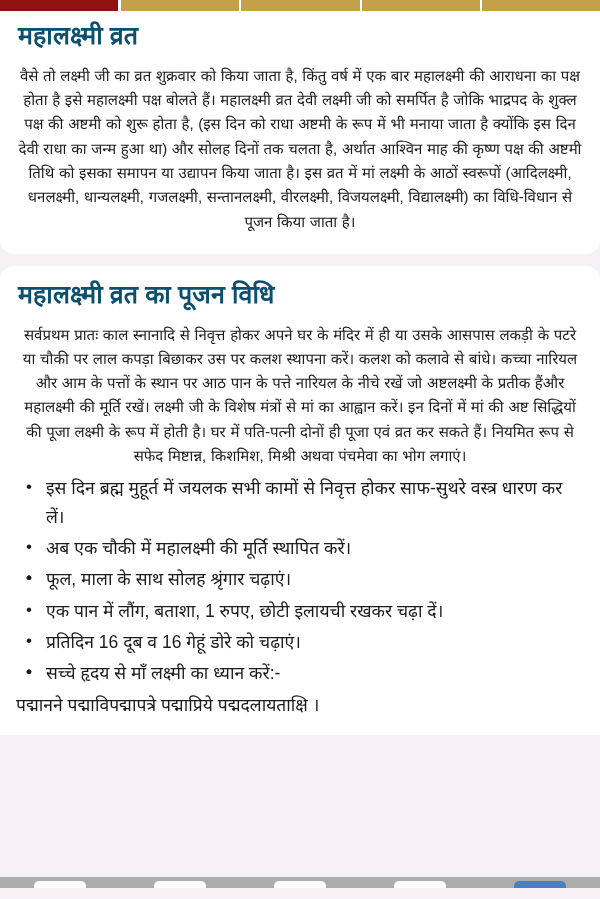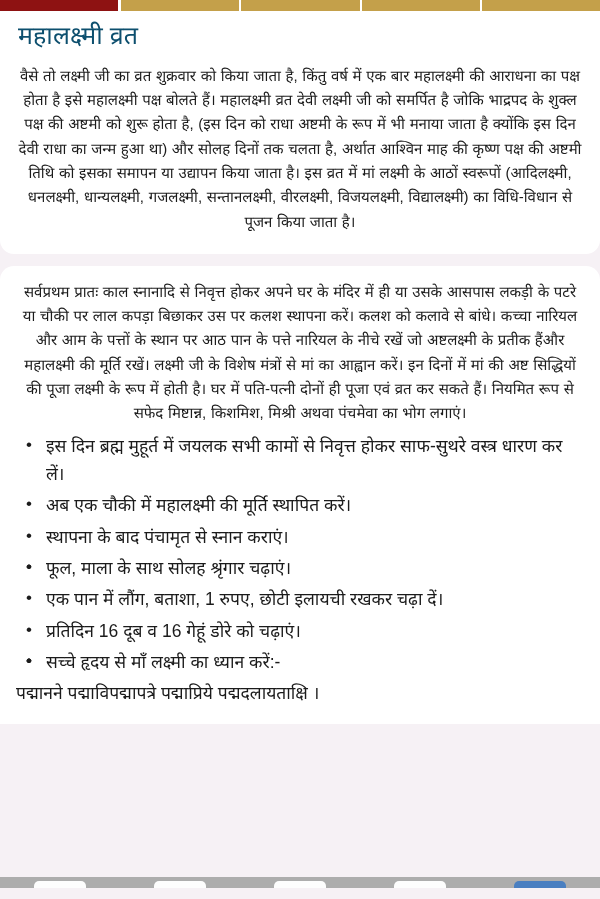--- a/index.html
+++ b/index.html
@@ -52,21 +52,21 @@
     padding: 14px 16px 16px 16px;
     box-sizing: border-box;
   }
   .card.first { border-radius: 0 0 14px 14px; padding-top: 10px; }
   .card.last  { border-radius: 14px 14px 0 0; margin-bottom: 0; }
 
   h2.section-title {
     margin: 0 0 14px 2px;
     font-size: 25px;
     line-height: 1.15;
-    font-weight: normal;
+    font-weight: bold;
     color: #0d4f6e;
     letter-spacing: .1px;
   }
 
   p.body-text {
     margin: 0 0 4px 0;
     font-size: 15px;
     line-height: 1.62;
     color: #1b1b1b;
     text-align: center;
@@ -136,26 +136,27 @@
 </div>
 
 <div id="page">
 
   <section class="card first">
     <h2 class="section-title">महालक्ष्मी व्रत</h2>
     <p class="body-text">वैसे तो लक्ष्मी जी का व्रत शुक्रवार को किया जाता है, किंतु वर्ष में एक बार महालक्ष्मी की आराधना का पक्ष होता है इसे महालक्ष्मी पक्ष बोलते हैं। महालक्ष्मी व्रत देवी लक्ष्मी जी को समर्पित है जोकि भाद्रपद के शुक्ल पक्ष की अष्टमी को शुरू होता है,  (इस दिन को राधा अष्टमी के रूप में भी मनाया जाता है क्योंकि इस दिन देवी राधा का जन्म हुआ था) और सोलह दिनों तक चलता है, अर्थात आश्विन माह की कृष्ण पक्ष की अष्टमी तिथि को इसका समापन या उद्यापन किया जाता है। इस व्रत में मां लक्ष्मी के आठों स्वरूपों (आदिलक्ष्मी, धनलक्ष्मी, धान्यलक्ष्मी, गजलक्ष्मी, सन्तानलक्ष्मी, वीरलक्ष्मी, विजयलक्ष्मी, विद्यालक्ष्मी) का विधि-विधान से पूजन किया जाता है।</p>
   </section>
 
   <section class="card last">
+    <h2 class="section-title">महालक्ष्मी व्रत का पूजन विधि</h2>
     <p class="body-text">सर्वप्रथम प्रातः काल स्नानादि से निवृत्त होकर अपने घर के मंदिर में ही या उसके आसपास लकड़ी के पटरे या चौकी पर लाल कपड़ा बिछाकर उस पर कलश स्थापना करें। कलश को कलावे से बांधे। कच्चा नारियल और आम के पत्तों के स्थान पर आठ पान के पत्ते नारियल के नीचे रखें जो अष्टलक्ष्मी के प्रतीक हैंऔर महालक्ष्मी की मूर्ति रखें। लक्ष्मी जी के विशेष मंत्रों से मां का आह्वान करें। इन दिनों में मां की अष्ट सिद्धियों की पूजा लक्ष्मी के रूप में होती है। घर में पति-पत्नी दोनों ही पूजा एवं व्रत कर सकते हैं। नियमित रूप से सफेद मिष्टान्न, किशमिश, मिश्री अथवा पंचमेवा का भोग लगाएं।</p>
 
     <ul class="steps">
       <li><span class="bullet">•</span><span>इस दिन ब्रह्म मुहूर्त में जयलक सभी कामों से निवृत्त होकर साफ-सुथरे वस्त्र धारण कर लें।</span></li>
       <li><span class="bullet">•</span><span>अब एक चौकी में महालक्ष्मी की मूर्ति स्थापित करें।</span></li>
-      <li><span class="bullet">•</span><span>स्थापना के बाद पंचामृत से स्नान कराएं।</span></li>
+      <li><span class="bullet">•</span></li>
       <li><span class="bullet">•</span></li>
       <li><span class="bullet">•</span><span>फूल, माला के साथ सोलह श्रृंगार चढ़ाएं।</span></li>
       <li><span class="bullet">•</span><span>एक पान में लौंग, बताशा, 1 रुपए, छोटी इलायची रखकर चढ़ा दें।</span></li>
       <li><span class="bullet">•</span><span>प्रतिदिन 16 दूब व 16 गेहूं डोरे को चढ़ाएं।</span></li>
       <li><span class="bullet">•</span></li>
       <li><span class="bullet">•</span></li>
       <li><span class="bullet">•</span><span>सच्चे हृदय से माँ लक्ष्मी का ध्यान करें:-</span></li>
     </ul>
 
     <p class="verse">पद्मानने पद्माविपद्मापत्रे पद्माप्रिये पद्मदलायताक्षि ।</p>

